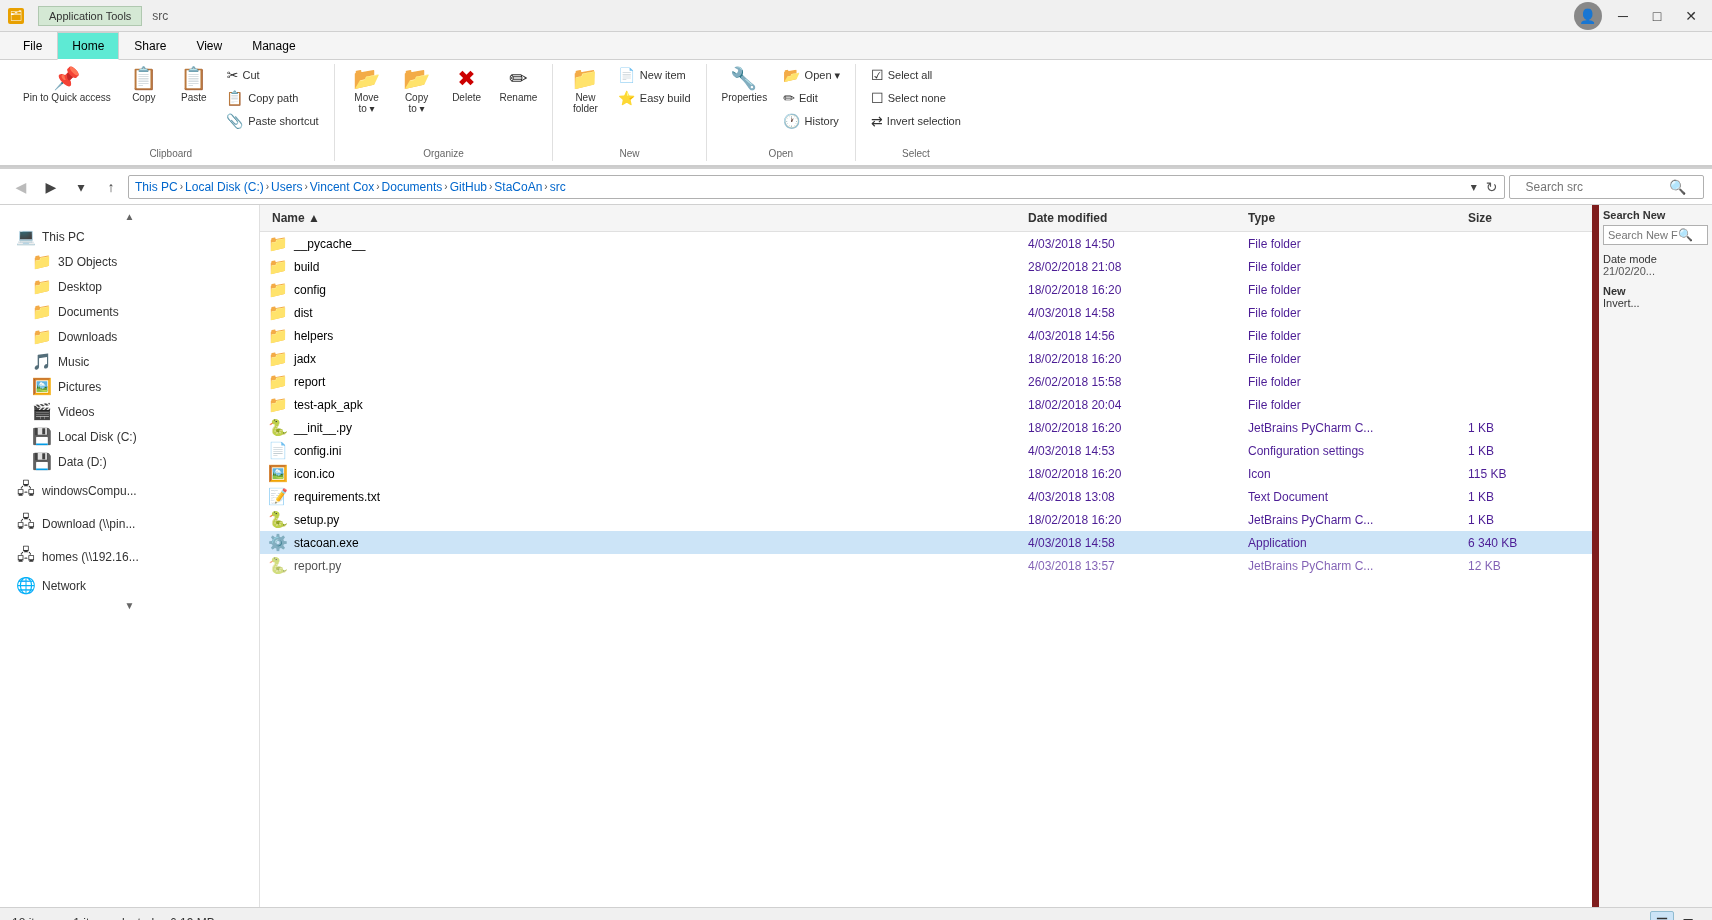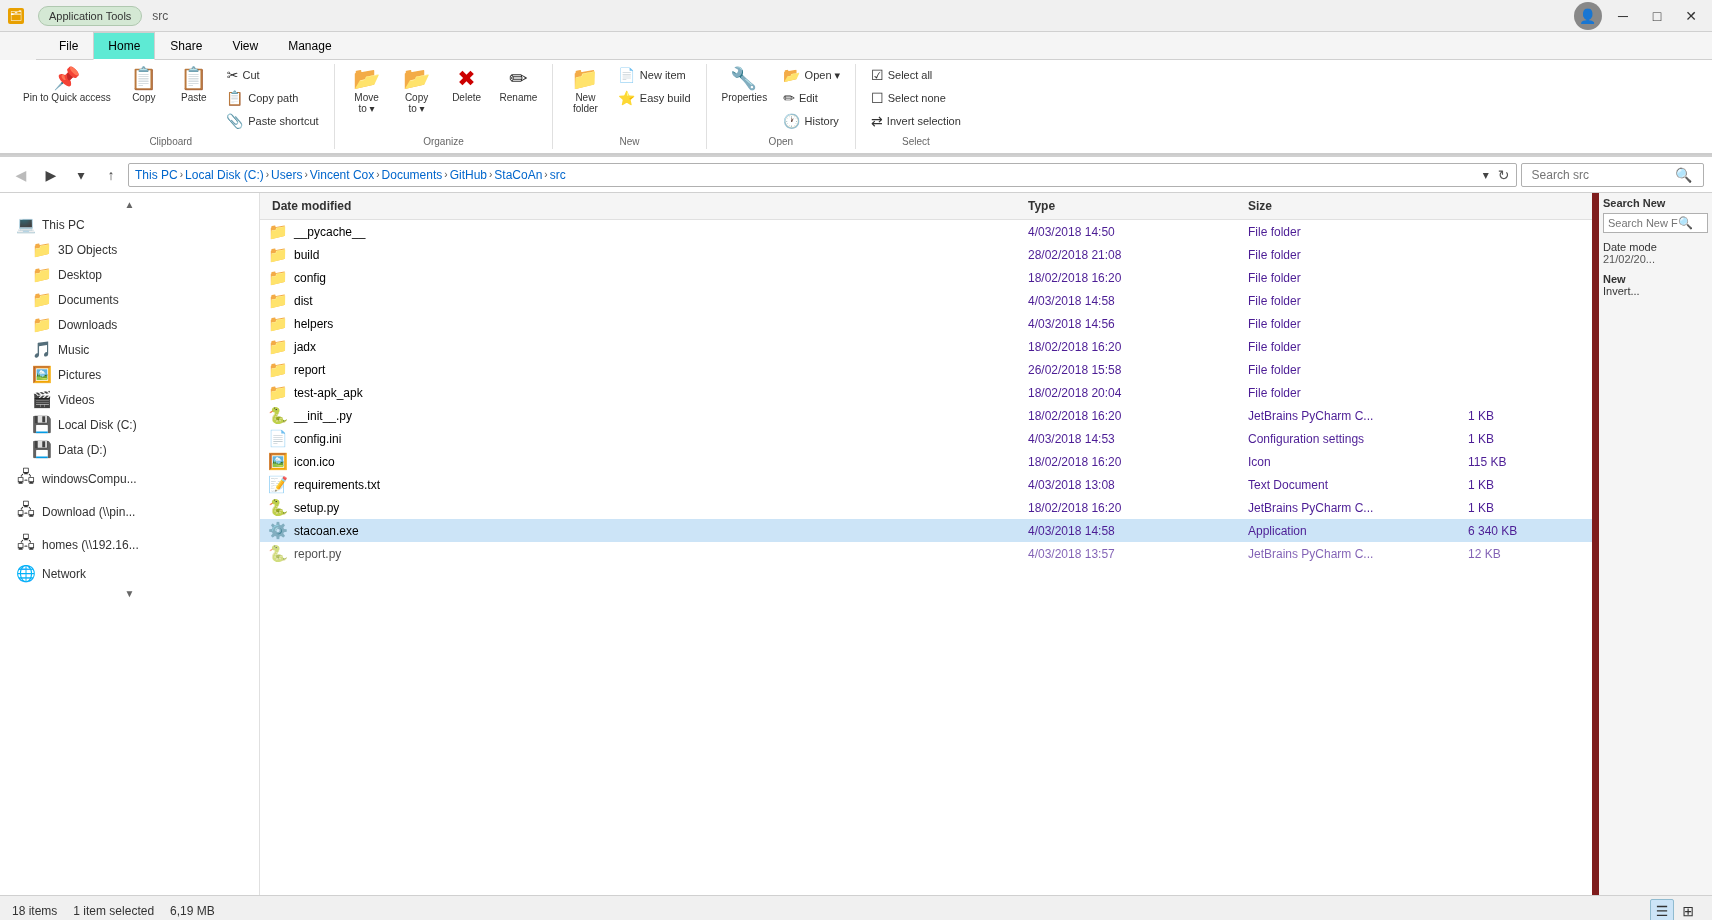--- a/index.html
+++ b/index.html
@@ -7,48 +7,48 @@
 
     
     .title-bar {
       display: flex; align-items: center; justify-content: space-between;
       background: #f0f0f0; height: 32px; padding: 0 8px;
       border-bottom: 1px solid #d0d0d0;
     }
     .title-bar-left { display: flex; align-items: center; gap: 6px; }
     .title-bar-icon { width: 16px; height: 16px; background: #e8a000; border-radius: 2px; display: inline-flex; align-items: center; justify-content: center; font-size: 10px; color: white; }
     .title-bar-tabs { display: flex; gap: 2px; margin-left: 8px; }
-    .app-tools-tab { background: #d4e8d4; color: #333; padding: 3px 10px; border-radius: 10px; font-size: 11px; border: 1px solid #b0c8b0; }
+    .app-tools-tab { background: #d4e8d4; color: #333; padding: 3px 10px; border-radius: 0; font-size: 11px; border: 1px solid #b0c8b0; }
     .title-btn { width: 26px; height: 20px; display: flex; align-items: center; justify-content: center; font-size: 14px; cursor: pointer; border: none; background: transparent; color: #333; }
     .title-bar-right { display: flex; align-items: center; gap: 8px; }
     .user-icon { width: 28px; height: 28px; border-radius: 50%; background: #888; display: flex; align-items: center; justify-content: center; color: white; font-size: 14px; }
 
     
     .ribbon { background: #f5f5f5; border-bottom: 2px solid #d0d0d0; }
-    .ribbon-tabs { display: flex; gap: 0; padding: 0 8px; border-bottom: 1px solid #d0d0d0; margin-left: 36px; }
+    .ribbon-tabs { display: flex; gap: 0; padding: 0 8px; border-bottom: 1px solid #d0d0d0; }
     .ribbon-tab { padding: 6px 14px; font-size: 12px; cursor: pointer; border: 1px solid transparent; border-bottom: none; }
     .ribbon-tab.active { background: #5eead4; border: 1px solid #d0d0d0; border-bottom: 1px solid white; margin-bottom: -1px; }
     .ribbon-content { display: flex; align-items: stretch; padding: 4px 8px; gap: 0; background: white; border-bottom: 2px solid #ccc; }
     .ribbon-group { display: flex; flex-direction: column; align-items: center; border-right: 1px solid #e0e0e0; padding: 0 8px; min-width: 80px; }
     .ribbon-group-items { display: flex; gap: 2px; align-items: flex-start; flex: 1; }
-    .ribbon-group-label { font-size: 10px; color: #666; margin-top: 2px; padding: 2px 0; }
+    .ribbon-group-label { font-size: 10px; color: #666; margin-top: 14px; padding: 2px 0; }
     .ribbon-btn { display: flex; flex-direction: column; align-items: center; padding: 3px 6px; cursor: pointer; border: 1px solid transparent; border-radius: 2px; min-width: 48px; font-size: 10px; color: #333; }
     .ribbon-btn .icon { font-size: 22px; line-height: 1; margin-bottom: 2px; }
     .ribbon-btn-sm { display: flex; align-items: center; gap: 4px; padding: 2px 6px; cursor: pointer; border: 1px solid transparent; border-radius: 2px; font-size: 11px; color: #333; }
     .ribbon-btn-sm .icon { font-size: 14px; }
     .ribbon-col { display: flex; flex-direction: column; gap: 1px; justify-content: center; }
 
     
     .address-bar { display: flex; align-items: center; background: white; border-bottom: 1px solid #d0d0d0; padding: 4px 8px; gap: 4px; height: 36px; }
     .nav-btn { width: 26px; height: 26px; display: flex; align-items: center; justify-content: center; cursor: pointer; border: 1px solid transparent; border-radius: 2px; font-size: 14px; color: #444; }
     .nav-btn.disabled { color: #bbb; cursor: default; }
     .breadcrumb-bar { display: flex; align-items: center; flex: 1; background: white; border: 1px solid #b0b0b0; border-radius: 2px; height: 24px; padding: 0 6px; gap: 2px; font-size: 12px; }
     .breadcrumb-item { color: #0066cc; cursor: pointer; white-space: nowrap; }
     .breadcrumb-sep { color: #555; font-size: 10px; }
-    .search-bar { display: flex; align-items: center; border: 1px solid #b0b0b0; border-radius: 2px; height: 24px; padding: 0 10px; gap: 4px; min-width: 180px; background: white; }
+    .search-bar { display: flex; align-items: center; border: 1px solid #b0b0b0; border-radius: 2px; height: 24px; padding: 0 16px; gap: 4px; min-width: 180px; background: white; }
     .search-bar input { border: none; outline: none; font-size: 12px; width: 140px; background: transparent; }
     .search-icon-btn { font-size: 14px; color: #555; cursor: pointer; }
     .refresh-btn { font-size: 14px; color: #555; cursor: pointer; }
 
     
     .main-layout { display: flex; height: calc(920px - 32px - 120px - 36px - 30px); }
 
     
     .sidebar { width: 260px; background: white; border-right: 1px solid #e0e0e0; overflow-y: auto; padding: 4px 0; position: relative; }
     .sidebar-item { display: flex; align-items: center; gap: 6px; padding: 3px 8px 3px 16px; cursor: pointer; font-size: 12px; color: #333; white-space: nowrap; }
@@ -325,20 +325,21 @@
     <div class="sidebar-item">
       <span class="item-icon">🌐</span>
       <span>Network</span>
     </div>
     <div class="collapse-btn">▼</div>
   </div>
 
   <div class="file-area">
 
     <div class="file-list-header">
+      <div class="col">Name ▲</div>
       <div class="col">Date modified</div>
       <div class="col">Type</div>
       <div class="col">Size</div>
     </div>
 
     <div class="file-list">
 
       <div class="file-row">
         <div class="file-name">
           <span class="file-icon">📁</span>

